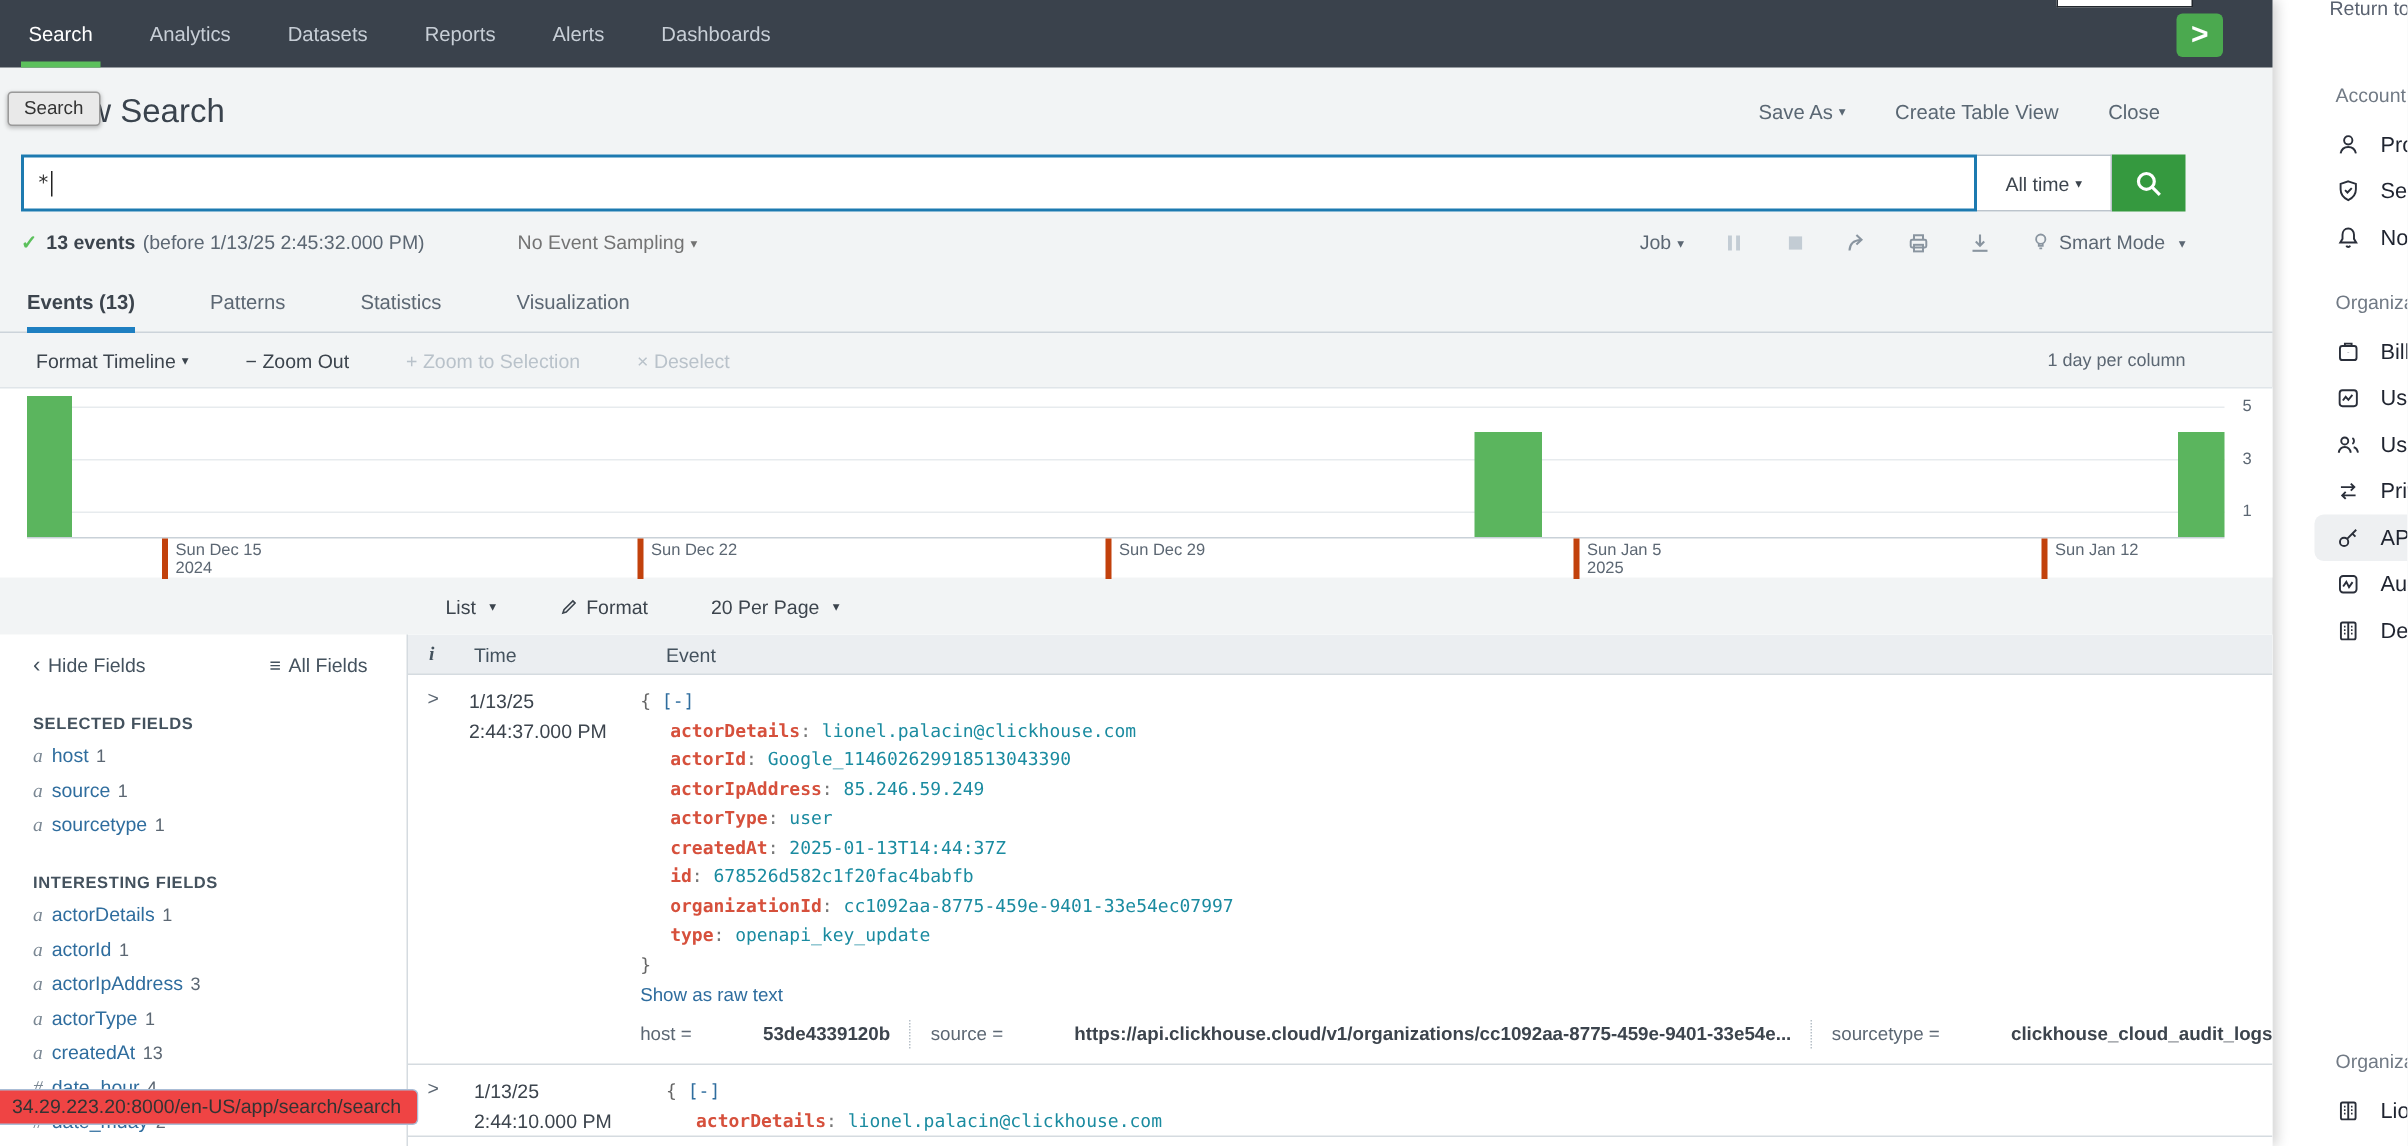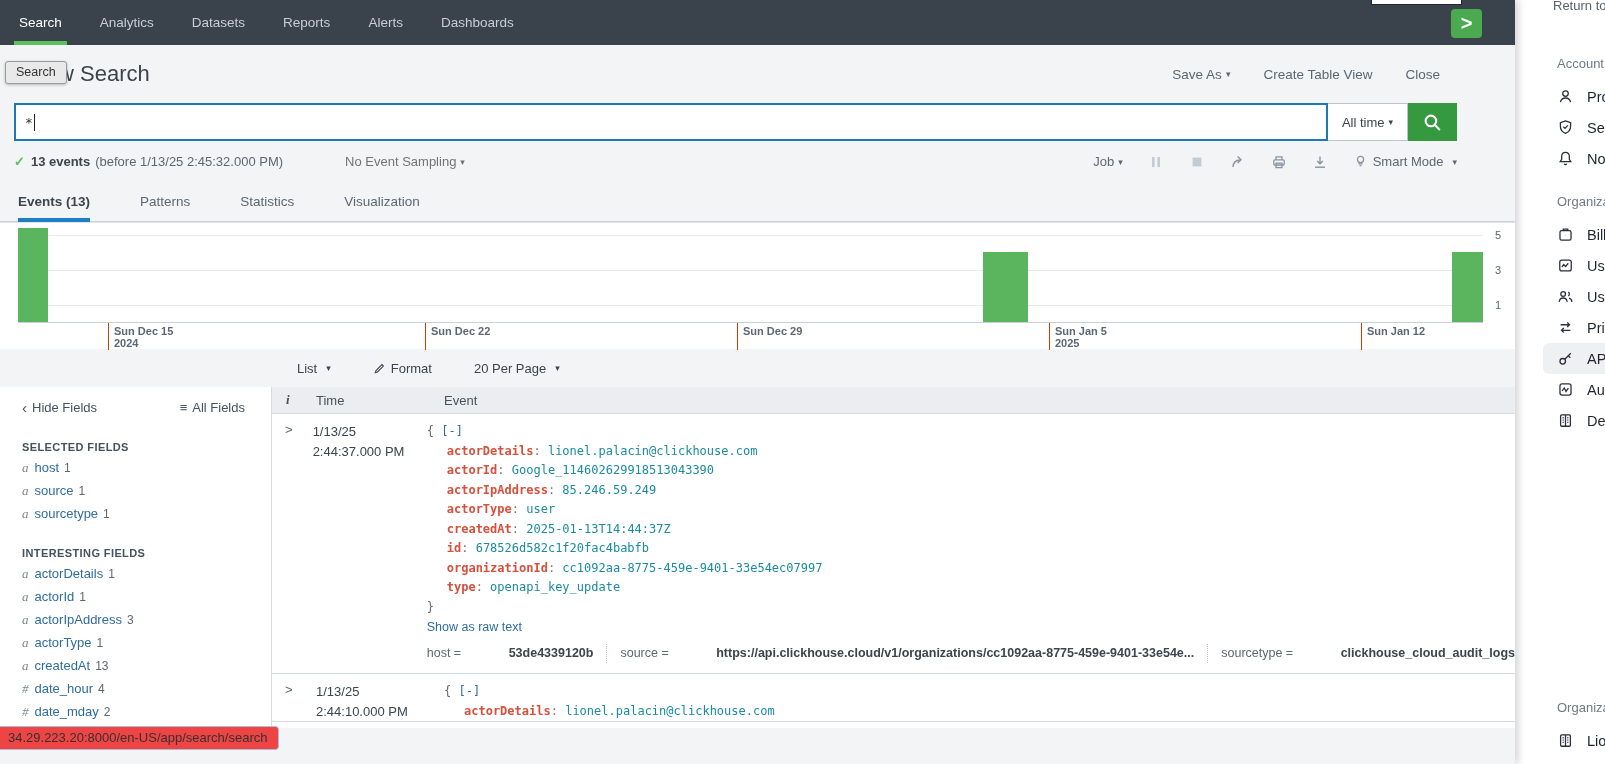--- a/index.html
+++ b/index.html
@@ -25,21 +25,21 @@
   .title-actions { margin-left:auto; display:flex; gap:33px; font-size:13.5px; color:#5a6773; }
   .title-actions > span { cursor:pointer; }
   .hover-tooltip { position:absolute; left:5px; top:16px; background:#e9e9e9; border:1px solid #9a9a9a;
                    border-radius:3px; padding:3px 10px 4px; font-size:12.5px; color:#333; box-shadow:0 1px 3px rgba(0,0,0,.25); z-index:6; }
 
   
   .search-row { display:flex; height:38px; margin:0 58px 0 14px; }
   .search-box { flex:1; background:#fff; border:2px solid #1d7ab0; display:flex; align-items:center; padding:0 9px;
                 font-family:"DejaVu Sans Mono",monospace; font-size:13px; color:#333; }
   .cursor-bar { display:inline-block; width:1.5px; height:17px; background:#222; margin-left:1px; }
-  .time-range { width:80px; background:#fff; border:1px solid #bcc4cc; border-left:none; display:flex; align-items:center;
+  .time-range { width:90px; background:#fff; border:1px solid #bcc4cc; border-left:none; display:flex; align-items:center;
                 justify-content:center; font-size:13px; color:#3c444d; cursor:pointer; }
   .search-btn { width:49px; background:#35993f; display:flex; align-items:center; justify-content:center; cursor:pointer; }
 
   
   .job-row { height:41px; display:flex; align-items:center; padding:0 58px 0 14px; font-size:13px; }
   .chk { color:#5cc05c; font-weight:bold; margin-right:6px; }
   .evcount { font-weight:bold; color:#3c444d; margin-right:5px; }
   .evdetail { color:#5c6773; }
   .sampling { color:#737373; margin-left:62px; cursor:pointer; }
   .job-right { margin-left:auto; display:flex; align-items:center; gap:25px; color:#5c6773; }
@@ -60,22 +60,22 @@
 
   
   .timeline { height:127px; background:#fff; border-top:1px solid #e0e5e9; position:relative; }
   .tl-plot { position:absolute; left:18px; right:32px; top:0; height:100px; border-bottom:1px solid #c9d1d8; }
   .gridline { position:absolute; left:0; right:0; height:1px; background:#e7ebee; }
   .tl-bar { position:absolute; bottom:0; background:#5bb55e; cursor:pointer; }
   .ylab { position:absolute; font-size:11px; color:#5c6773; width:16px; }
   .ylab.l { left:2px; text-align:right; }
   .ylab.r { right:-28px; text-align:left; }
   .tl-axis { position:absolute; left:18px; right:32px; top:100px; height:27px; }
-  .tl-tick { position:absolute; top:0; bottom:0; border-left:1px solid #c2410c; padding:2px 0 0 5px;
-             font-size:11px; line-height:12px; color:#5c6773; white-space:nowrap;font-weight:bold; }
+  .tl-tick { position:absolute; top:0; bottom:0; border-left:4px solid #c2410c; padding:2px 0 0 5px;
+             font-size:11px; line-height:12px; color:#5c6773; white-space:nowrap; }
 
   
   .results-bar { height:38px; display:flex; align-items:center; padding-left:297px; gap:42px; font-size:13px; color:#3c444d; }
   .results-bar .ctl { cursor:pointer; display:flex; align-items:center; gap:5px; }
 
   
   .content { display:flex; height:341px; background:#fff; }
   .fields { width:272px; flex:0 0 auto; border-right:1px solid #d5dbe0; padding:12px 0 0 22px; font-size:13px; position:relative; }
   .fields-head { display:flex; align-items:center; padding-right:26px; color:#44525e; }
   .fields-head .right { margin-left:auto; display:flex; gap:5px; align-items:center; cursor:pointer; }
@@ -221,20 +221,27 @@
     </div>
   </div>
 
   <div class="tabs-row">
     <div class="tab active">Events (13)</div>
     <div class="tab">Patterns</div>
     <div class="tab">Statistics</div>
     <div class="tab">Visualization</div>
   </div>
 
+  <div class="tl-controls">
+    <span class="ctl"><span>Format Timeline</span><span class="caret">▾</span></span>
+    <span class="ctl">− Zoom Out</span>
+    <span class="ctl disabled">+ Zoom to Selection</span>
+    <span class="ctl disabled">× Deselect</span>
+    <span class="scale-note">1 day per column</span>
+  </div>
 
   <div class="timeline">
     <div class="tl-plot">
       <div class="gridline" style="top:12px"></div>
       <div class="gridline" style="top:47px"></div>
       <div class="gridline" style="top:82px"></div>
       <span class="ylab l" style="top:6px">5</span>
       <span class="ylab l" style="top:41px">3</span>
       <span class="ylab l" style="top:76px">1</span>
       <span class="ylab r" style="top:6px">5</span>

